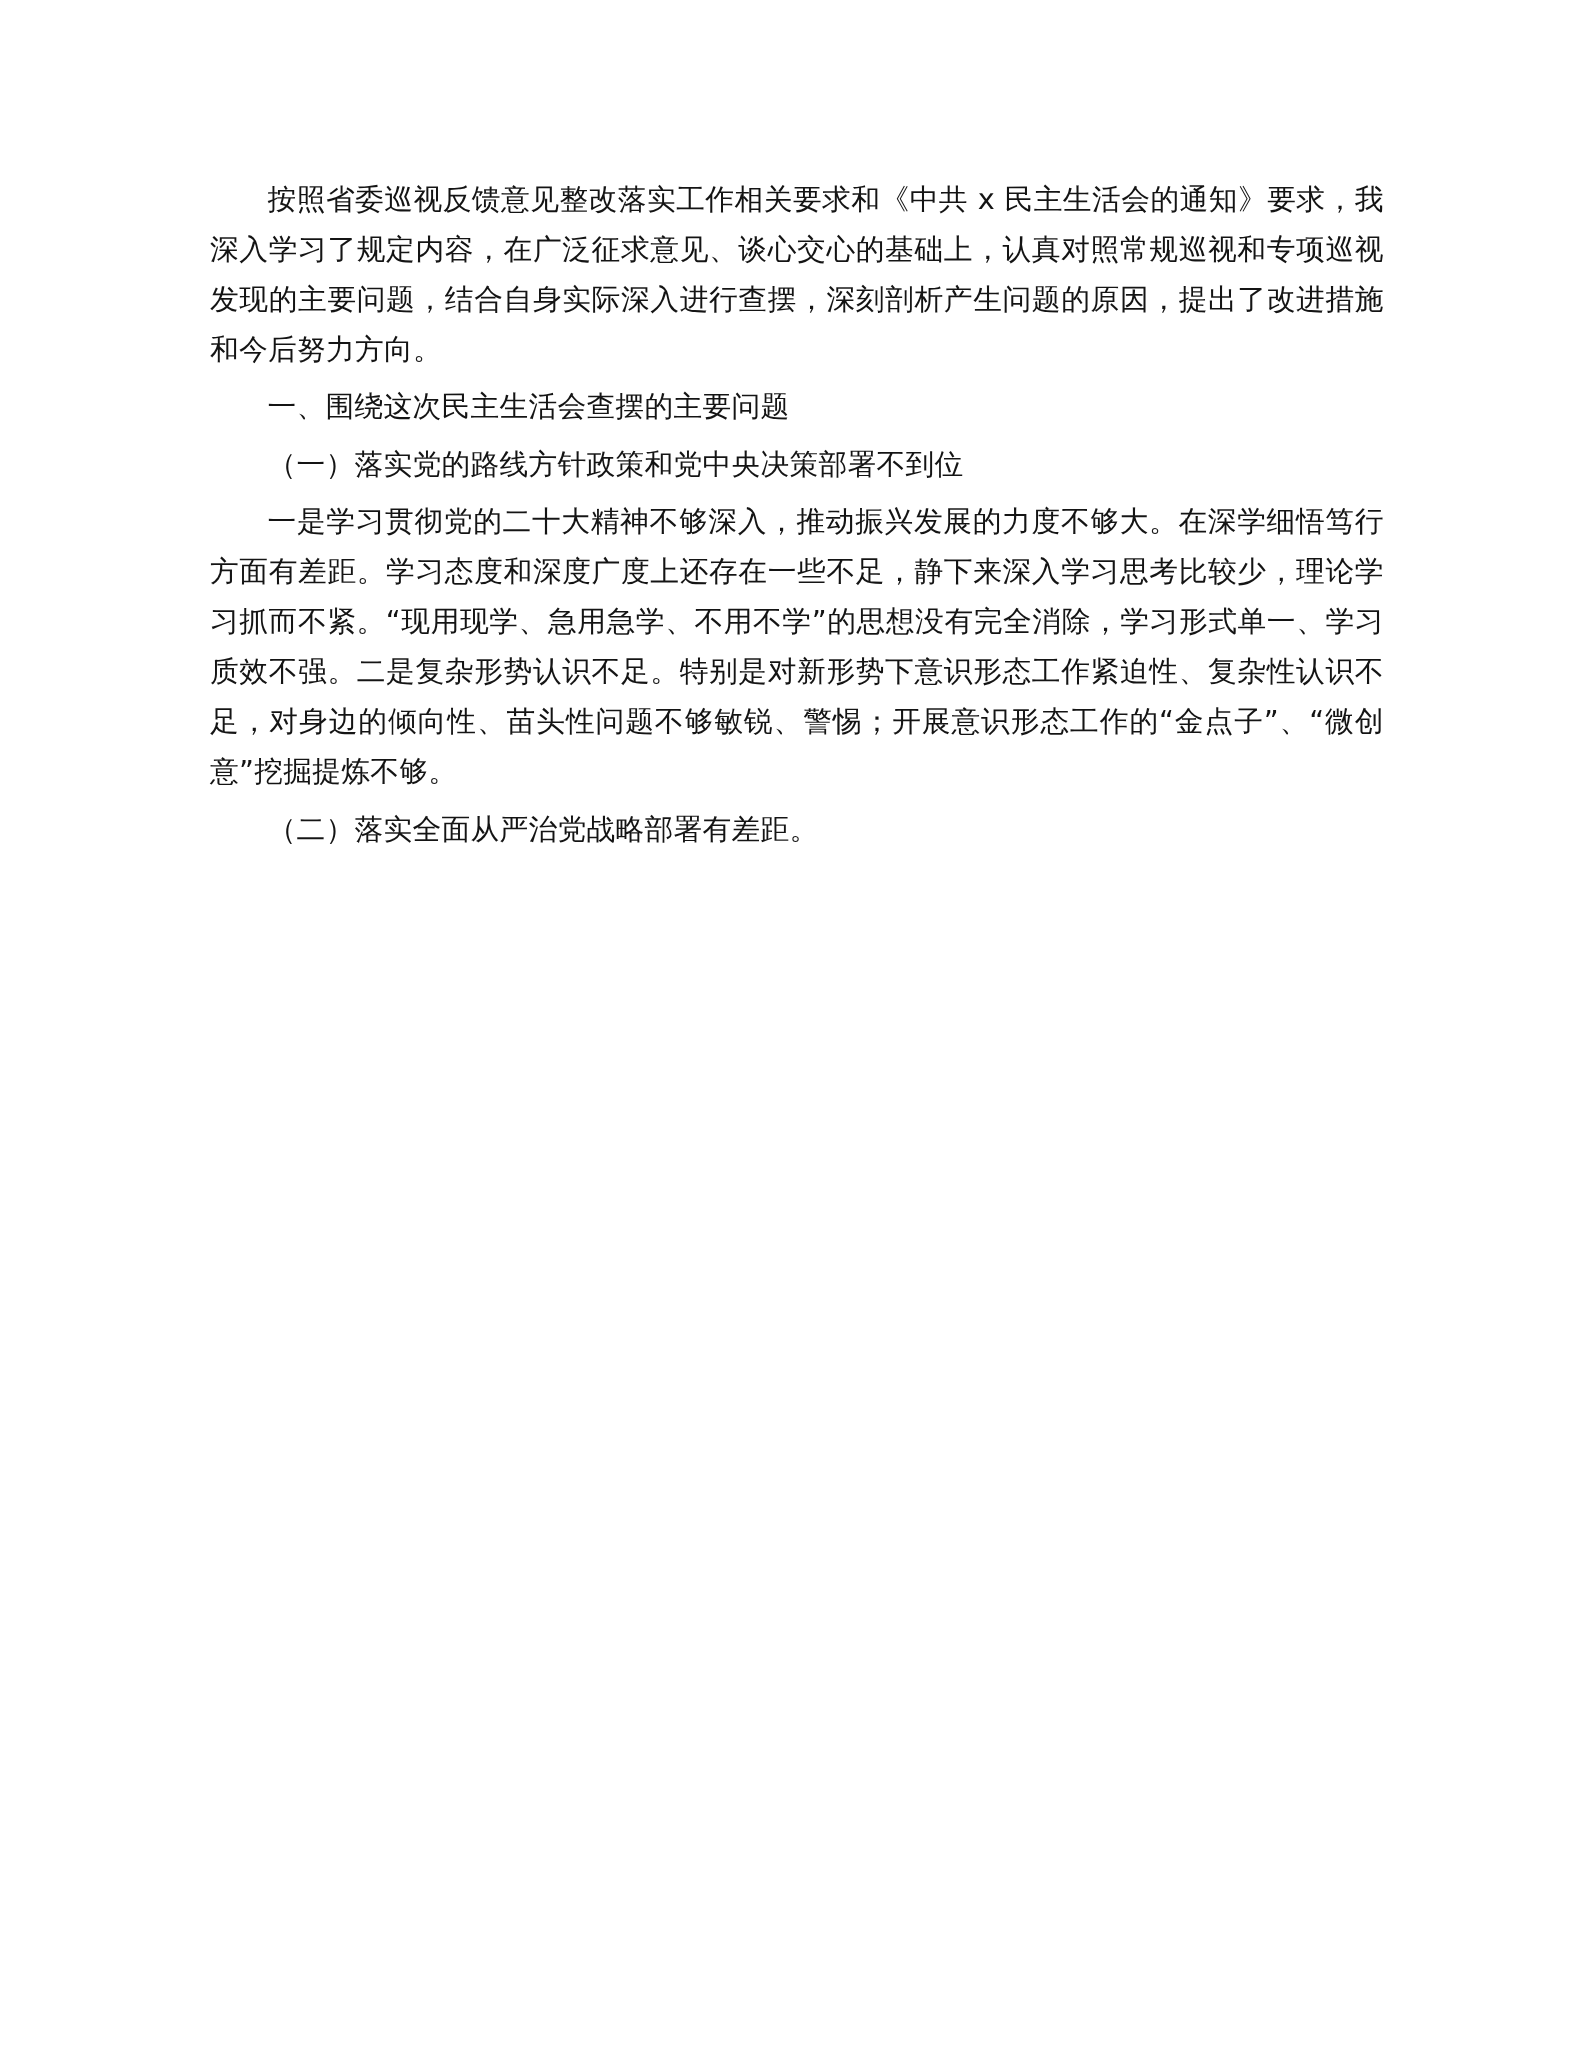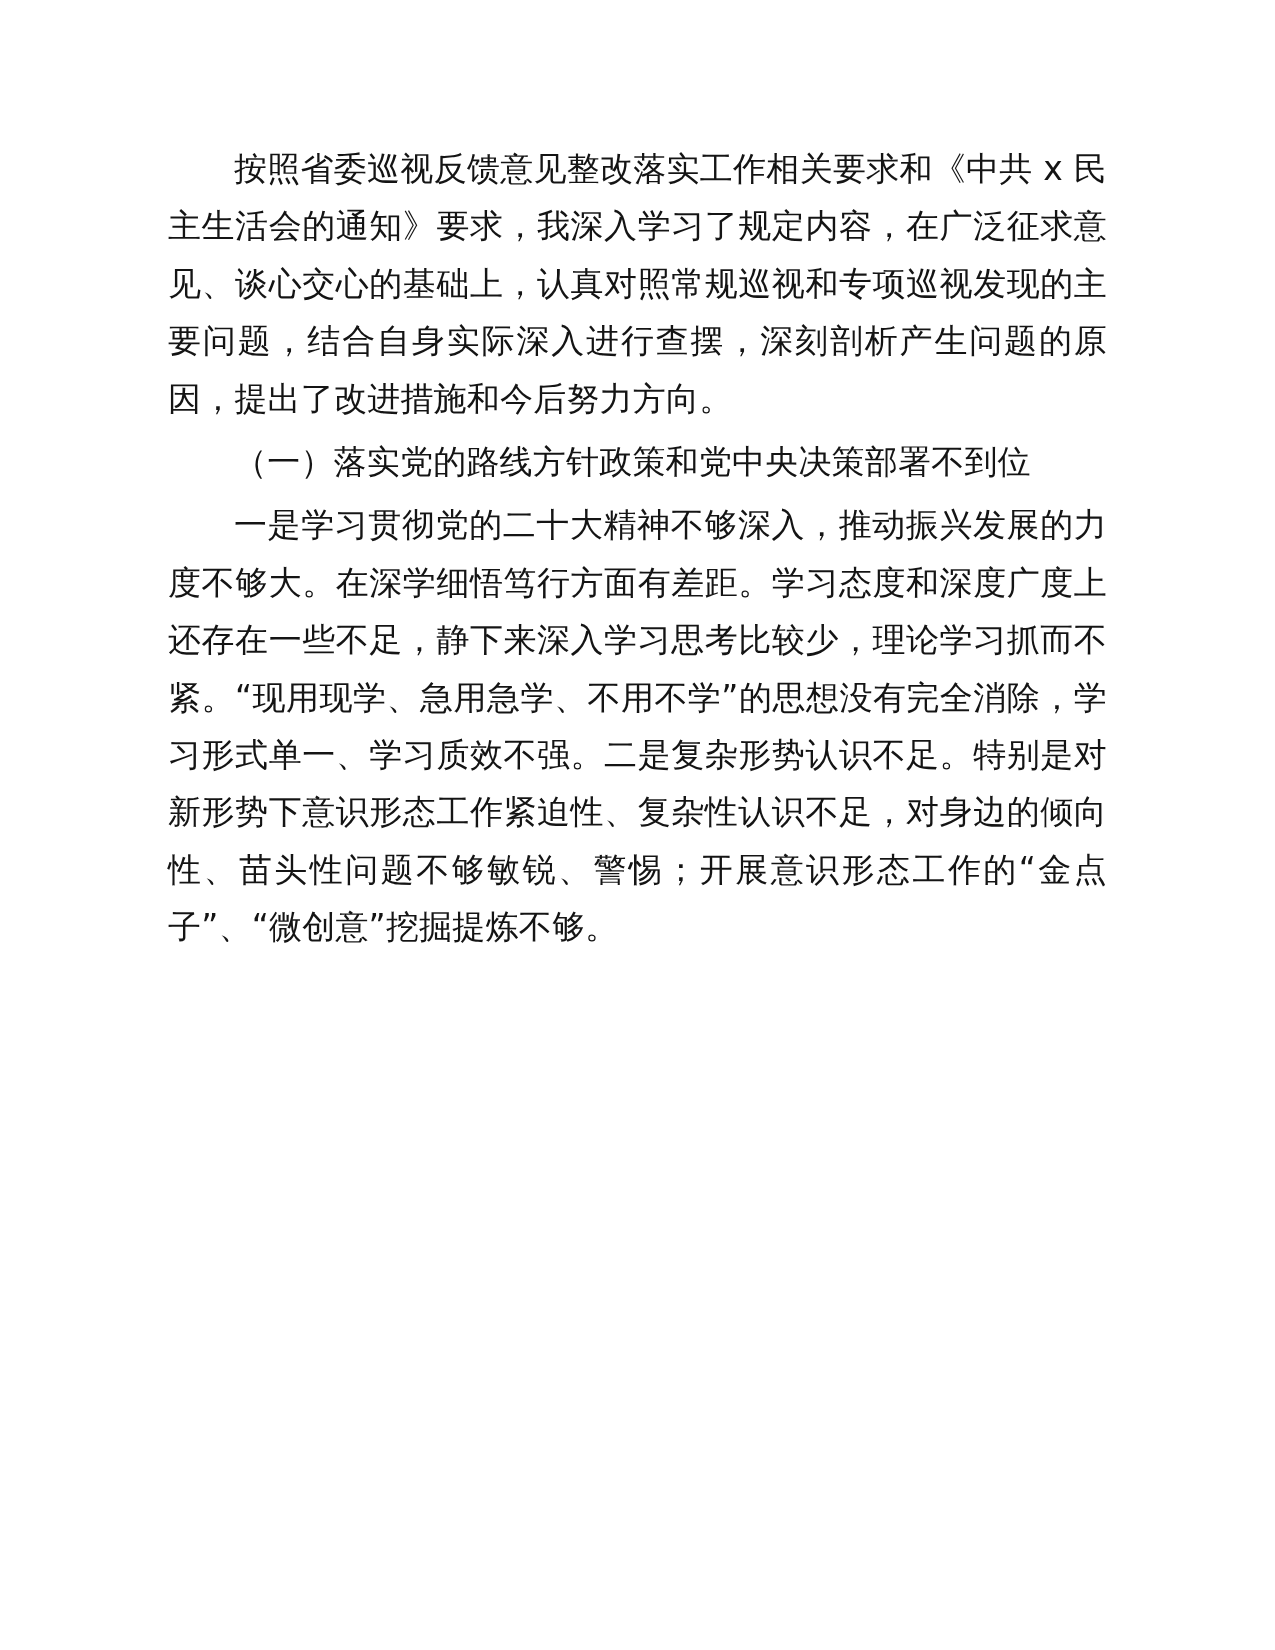--- a/index.html
+++ b/index.html
@@ -16,21 +16,21 @@
   }
   .page {
     position: relative;
     width: 1275px;
     height: 1650px;
     box-sizing: border-box;
     padding: 140px 168px 90px 168px;
     background: #ffffff;
   }
   .doc-body {
-    font-size: 33px;
+    font-size: 23px;
     line-height: 1.74;
     text-align: justify;
     text-justify: inter-ideograph;
     letter-spacing: 0.2px;
     color: #141414;
   }
   .para {
     margin: 0 0 5px 0;
     text-indent: 2em;
     font-weight: 500;
@@ -43,21 +43,23 @@
   }
 </style>
 </head>
 <body>
 
 <div class="page">
   <div class="doc-body">
 
     <p class="para">按照省委巡视反馈意见整改落实工作相关要求和《中共 x 民主生活会的通知》要求，我深入学习了规定内容，在广泛征求意见、谈心交心的基础上，认真对照常规巡视和专项巡视发现的主要问题，结合自身实际深入进行查摆，深刻剖析产生问题的原因，提出了改进措施和今后努力方向。</p>
 
+    <p class="para heading">一、围绕这次民主生活会查摆的主要问题</p>
 
     <p class="para heading">（一）落实党的路线方针政策和党中央决策部署不到位</p>
 
     <p class="para">一是学习贯彻党的二十大精神不够深入，推动振兴发展的力度不够大。在深学细悟笃行方面有差距。学习态度和深度广度上还存在一些不足，静下来深入学习思考比较少，理论学习抓而不紧。“现用现学、急用急学、不用不学”的思想没有完全消除，学习形式单一、学习质效不强。二是复杂形势认识不足。特别是对新形势下意识形态工作紧迫性、复杂性认识不足，对身边的倾向性、苗头性问题不够敏锐、警惕；开展意识形态工作的“金点子”、“微创意”挖掘提炼不够。</p>
 
+    <p class="para heading">（二）落实全面从严治党战略部署有差距。</p>
 
 
   </div>
 </div>
 
 </body></html>

